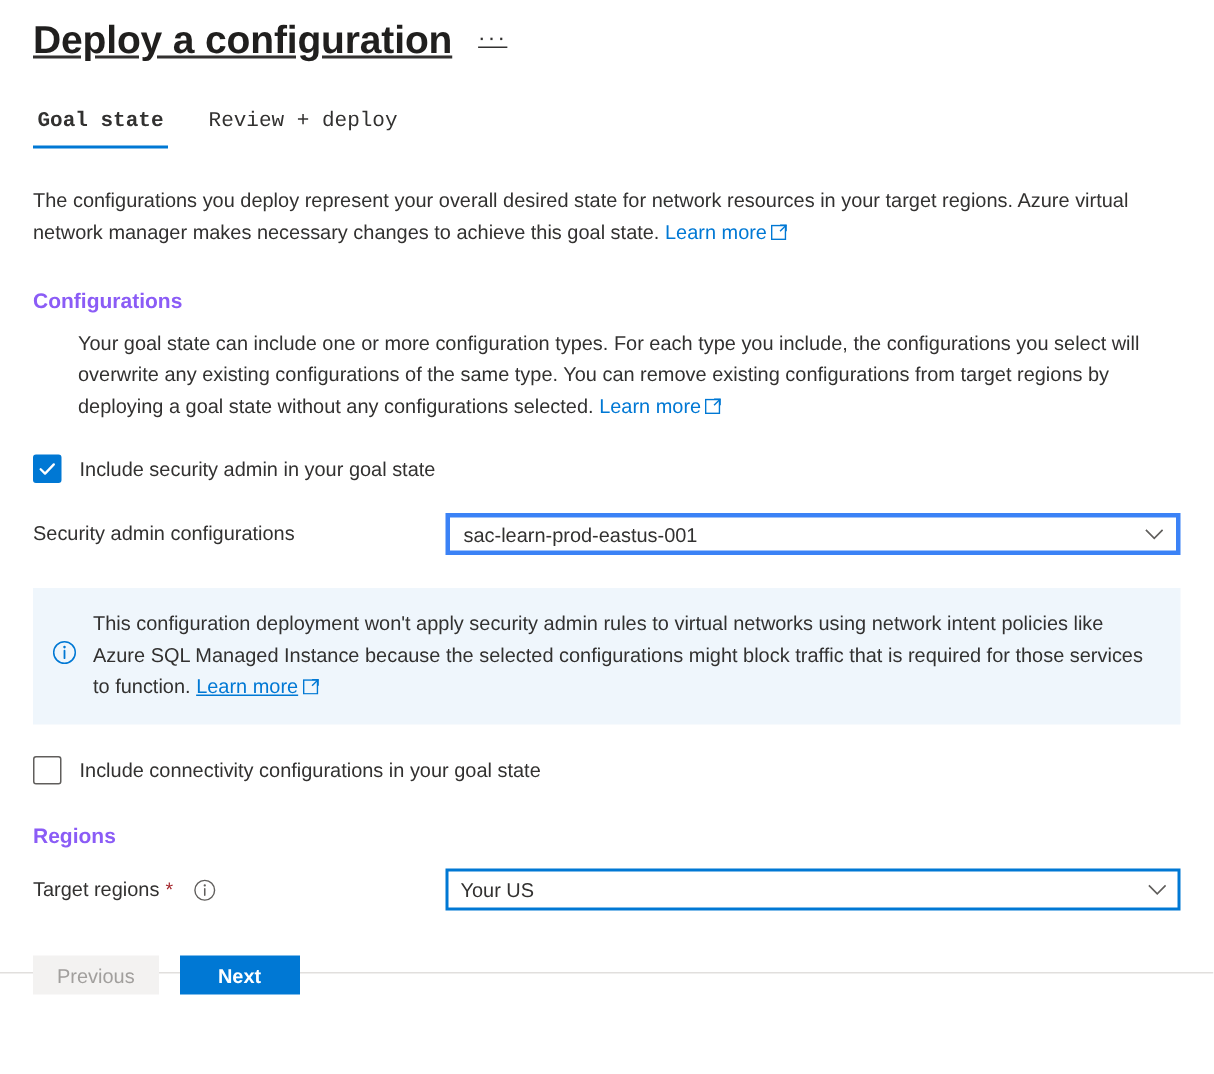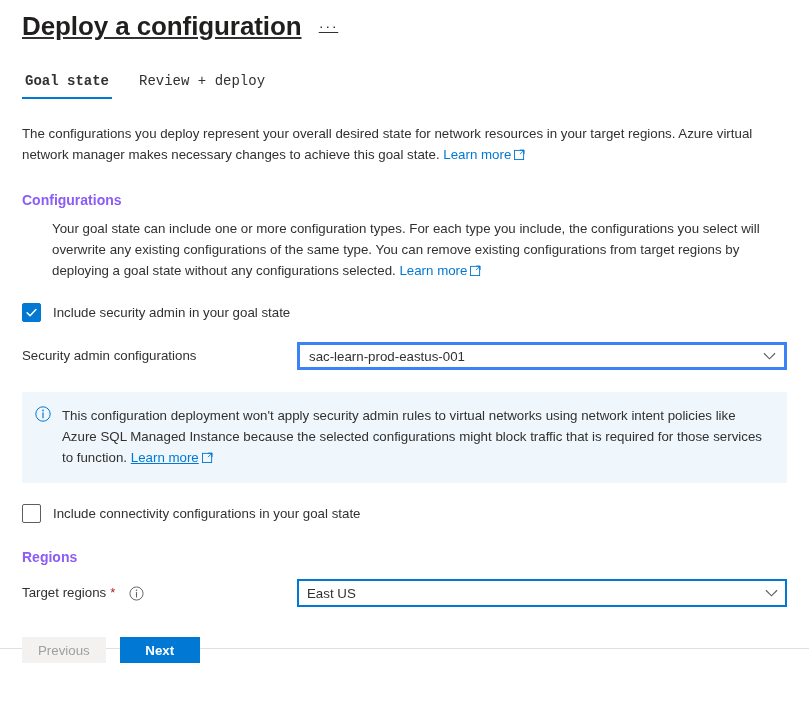--- a/index.html
+++ b/index.html
@@ -209,20 +209,21 @@
   }
 
   
   .banner {
     margin-top: 22px;
     background: #eff6fc;
     display: flex;
     padding: 13px 14px 14px 13px;
     box-sizing: border-box;
     width: 765px;
+    align-items: center;
   }
   .banner-icon {
     flex: 0 0 auto;
     margin-top: 1px;
   }
   .banner-text {
     margin-left: 11px;
     font-size: 13.3px;
     line-height: 21px;
     color: #323130;
@@ -352,21 +353,21 @@
       <span class="req">*</span>
       <span class="info-dot">
         <svg width="15" height="15" viewBox="0 0 16 16">
             <circle cx="8" cy="8" r="7" fill="none" stroke="#605e5c" stroke-width="1"></circle>
             <circle cx="8" cy="4.6" r="0.8" fill="#605e5c"></circle>
             <path d="M8 6.9 V11.6" stroke="#605e5c" stroke-width="1.1" stroke-linecap="round"></path>
           </svg>
       </span>
     </span>
     <div class="dropdown focused">
-      <span class="value">East US</span>
+      <span class="value">Your US</span>
       <span class="chev">
           <svg width="13" height="9" viewBox="0 0 14 9">
             <path d="M1 1 L7 7 L13 1" fill="none" stroke="#605e5c" stroke-width="1.2"></path>
           </svg>
         </span>
     </div>
   </div>
 
 </div>
 

